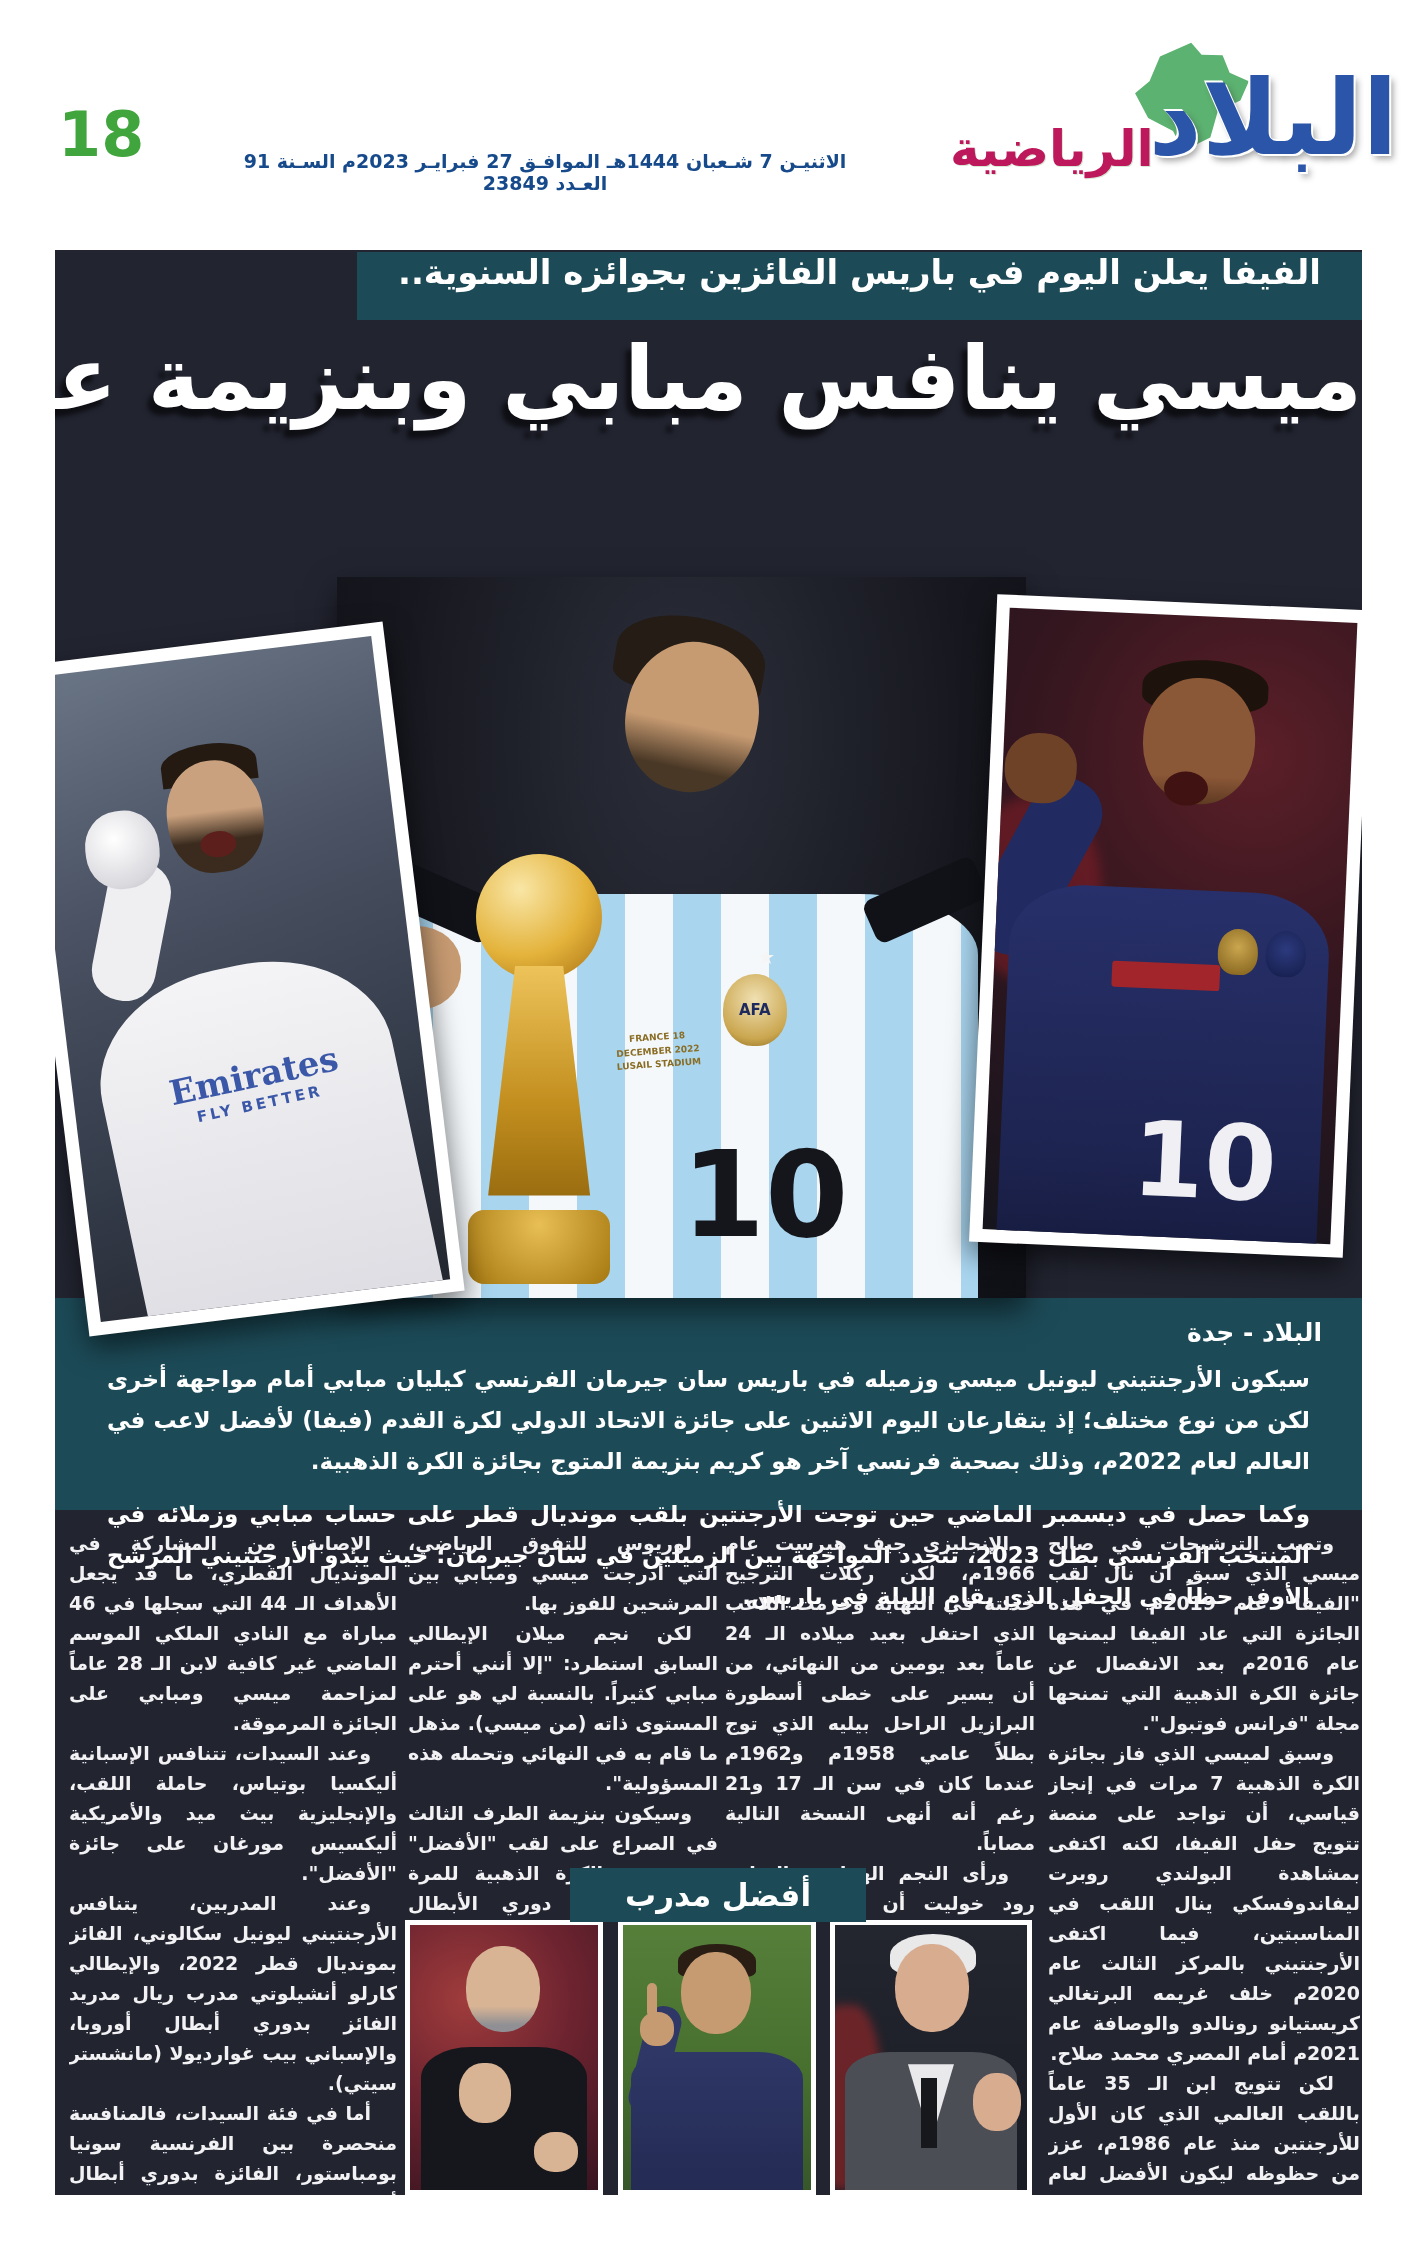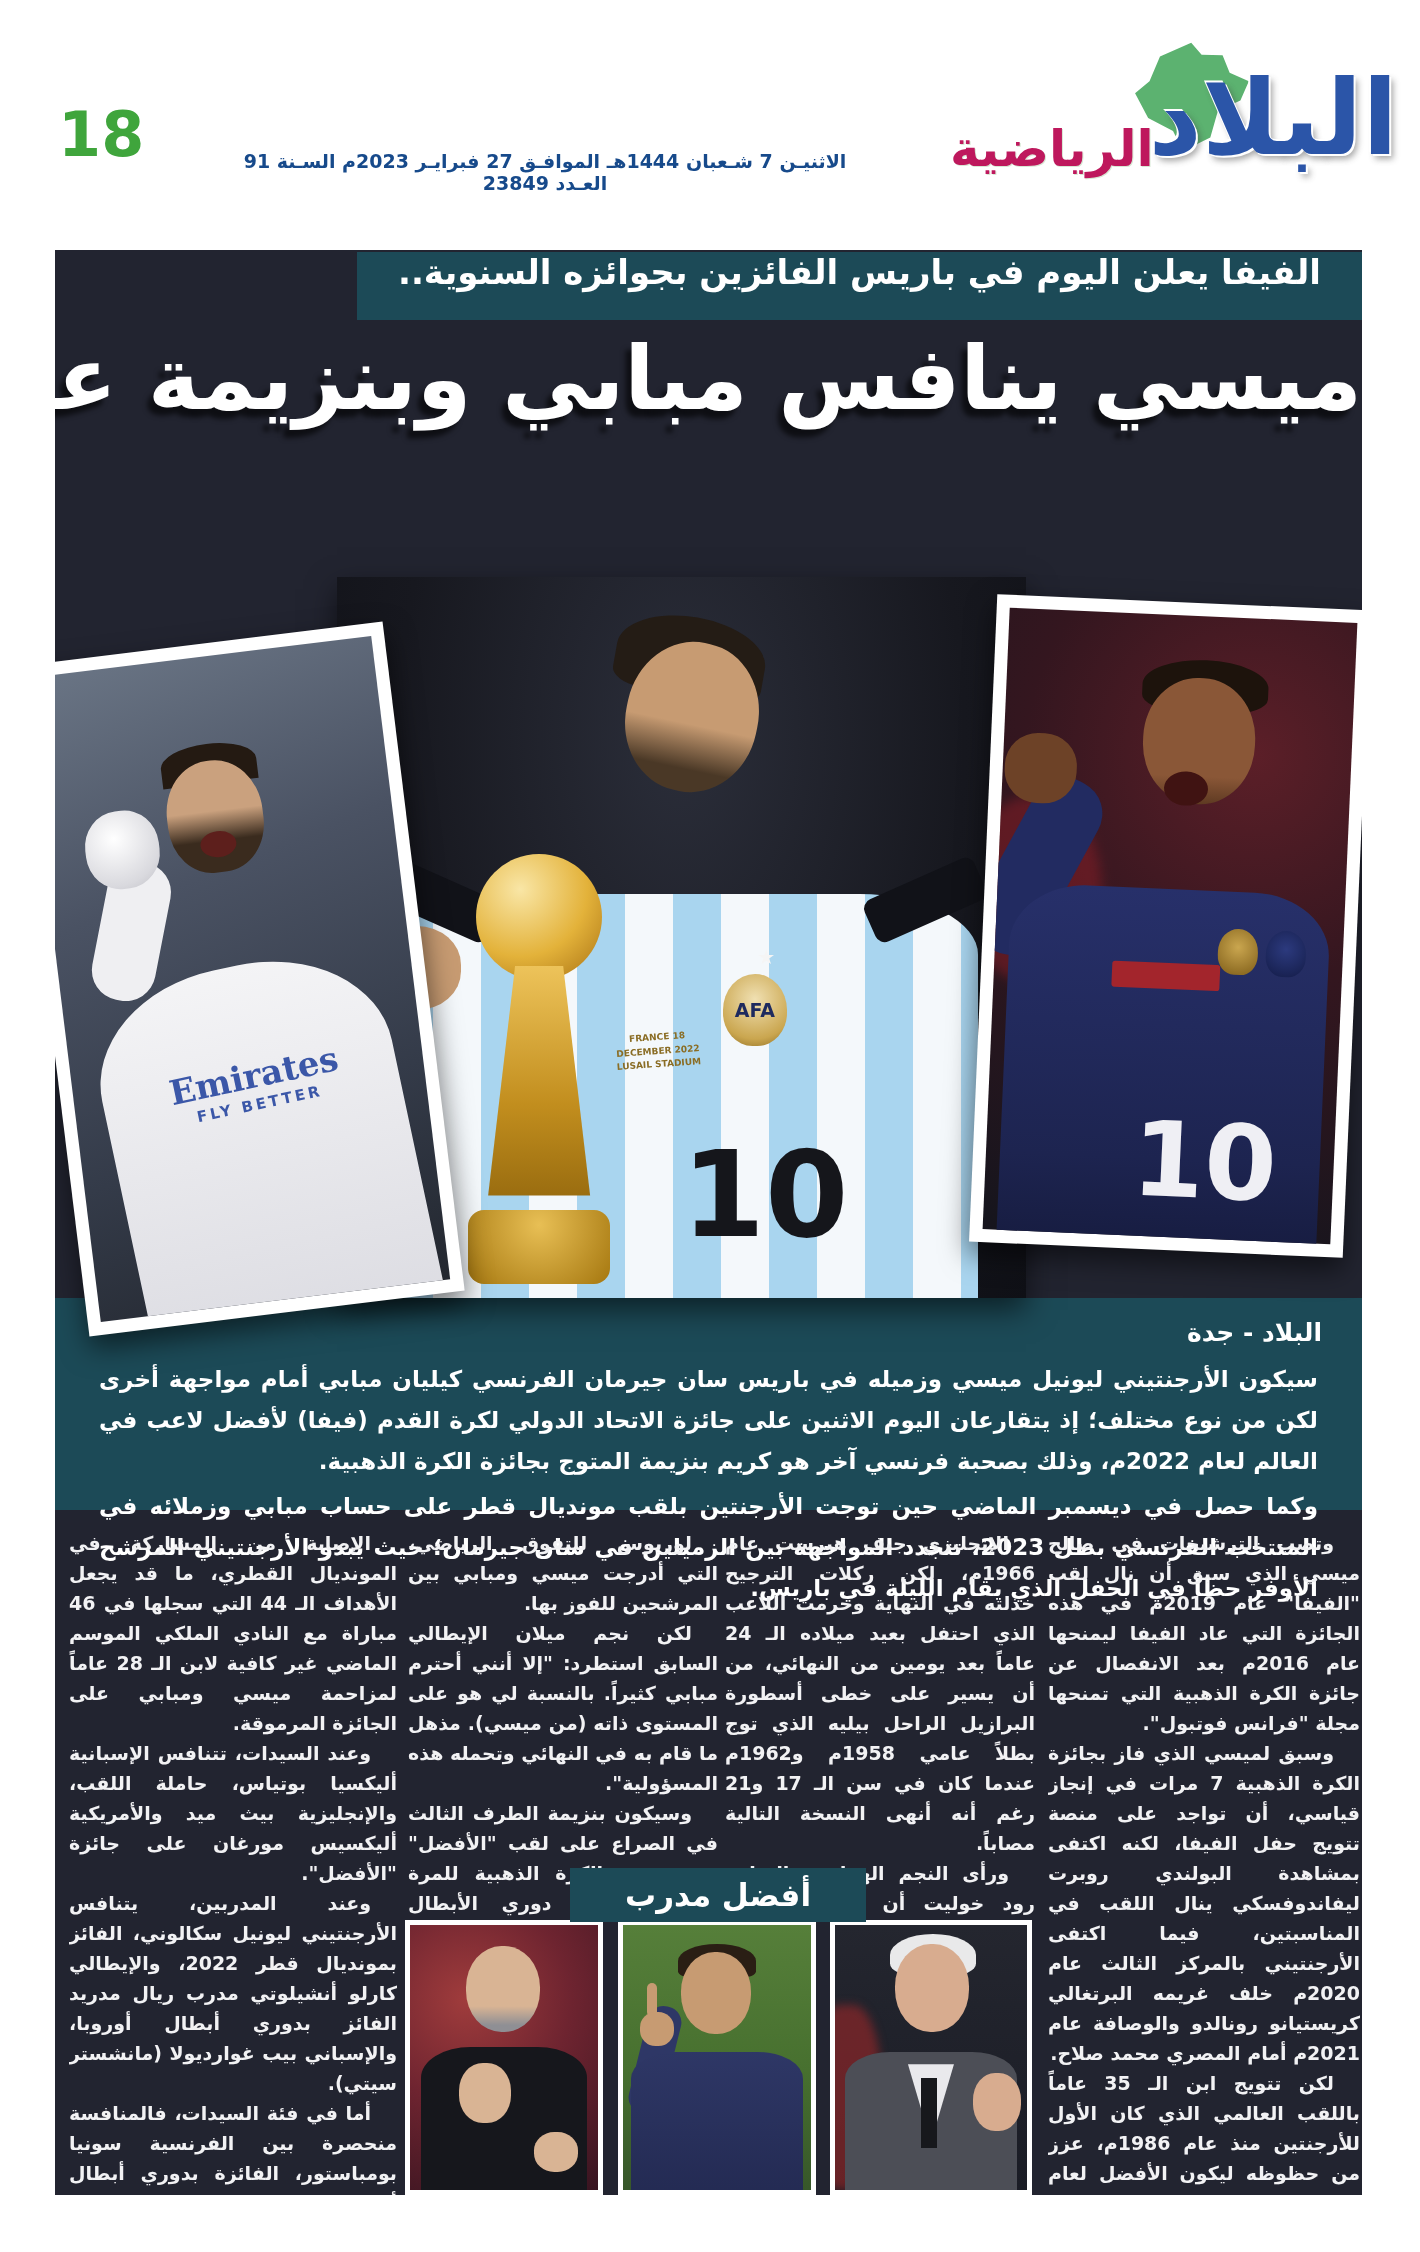--- a/index.html
+++ b/index.html
@@ -52,21 +52,21 @@
   .ms-shoulder-l,.ms-shoulder-r{position:absolute;width:120px;height:46px;background:#111218;border-radius:10px;}
   .ms-shoulder-l{left:6%;bottom:52%;transform:rotate(24deg);}
   .ms-shoulder-r{right:6%;bottom:52%;transform:rotate(-24deg);}
   .ms-head{position:absolute;left:42%;top:9%;width:132px;height:150px;border-radius:48%;
            background:linear-gradient(180deg,#c79b72 55%,#4a3826 85%);transform:rotate(12deg);}
   .ms-hair{position:absolute;left:40.5%;top:5.5%;width:150px;height:78px;border-radius:50% 50% 20% 20%;
            background:#241c15;transform:rotate(10deg);}
   .ms-num{position:absolute;left:50%;bottom:6%;color:#15161b;font-size:120px;font-weight:900;line-height:1;}
   .ms-badge{position:absolute;left:56%;top:55%;width:64px;height:72px;border-radius:50% 50% 46% 46%;
             background:radial-gradient(circle at 50% 35%,#f0e0b2,#caa64f 70%,#8d6c21);
-            display:flex;align-items:center;justify-content:center;color:#1e2a5e;font-size:19px;font-weight:900;}
+            display:flex;align-items:center;justify-content:center;color:#1e2a5e;font-size:15px;font-weight:900;}
   .ms-star{position:absolute;left:61%;top:51%;color:#f5f5f5;font-size:20px;}
   .ms-patch{position:absolute;left:40%;top:63%;width:90px;color:#8a6d25;font-size:9px;font-weight:700;
             text-align:center;transform:rotate(-4deg);line-height:1.5;}
   .ms-trophy{position:absolute;left:17%;bottom:2%;width:170px;height:430px;z-index:5;}
   .ms-trophy .globe{position:absolute;top:0;left:22px;width:126px;height:126px;border-radius:50%;
             background:radial-gradient(circle at 35% 28%,#f9e6a6,#e3b23a 55%,#a66f12);}
   .ms-trophy .stem{position:absolute;top:112px;left:10px;width:150px;height:230px;
             clip-path:polygon(34% 0,66% 0,84% 100%,16% 100%);
             background:linear-gradient(180deg,#edc35a,#c28e1e 60%,#9a6d10);}
   .ms-trophy .base{position:absolute;bottom:0;left:14px;width:142px;height:74px;border-radius:16px;
@@ -86,21 +86,21 @@
   .mb-num{position:absolute;left:42%;bottom:4%;color:#efeff4;font-size:104px;font-weight:900;line-height:1;}
   .mb-patch{position:absolute;left:34%;top:56%;width:108px;height:26px;background:#a3252c;border-radius:3px;}
   .mb-crest{position:absolute;left:64%;top:50%;width:40px;height:46px;border-radius:50% 50% 42% 42%;
             background:radial-gradient(circle at 50% 40%,#caa64f,#7e5d18);}
   .mb-crest2{position:absolute;left:78%;top:50%;width:40px;height:46px;border-radius:50% 50% 42% 42%;
             background:radial-gradient(circle at 50% 40%,#2c3a7e,#141c48);}
   
   .intro-box{position:absolute;left:0;top:1048px;width:100%;height:212px;background:#1c4a57;
              box-sizing:border-box;padding:20px 40px 0 40px;direction:rtl;color:#ffffff;}
   .intro-byline{font-size:25px;font-weight:900;margin-bottom:12px;text-align:right;}
-  .intro-box p{margin:4px;font-size:23px;font-weight:700;line-height:1.78;text-align:justify;}
+  .intro-box p{margin:12px;font-size:23px;font-weight:700;line-height:1.78;text-align:justify;}
   
   .col{position:absolute;top:1278px;height:690px;direction:rtl;color:#f2f2f4;overflow:hidden;}
   .col p{margin:0;font-size:19px;font-weight:700;line-height:1.58;text-align:justify;text-indent:26px;}
   .col-1{left:993px;width:312px;}
   .col-2{left:670px;width:310px;height:390px;}
   .col-3{left:353px;width:310px;height:390px;}
   .col-4{left:14px;width:328px;}
   
   .coach-heading{position:absolute;left:515px;top:1618px;width:296px;height:54px;background:#1c4a57;
                  display:flex;align-items:center;justify-content:center;z-index:4;}

